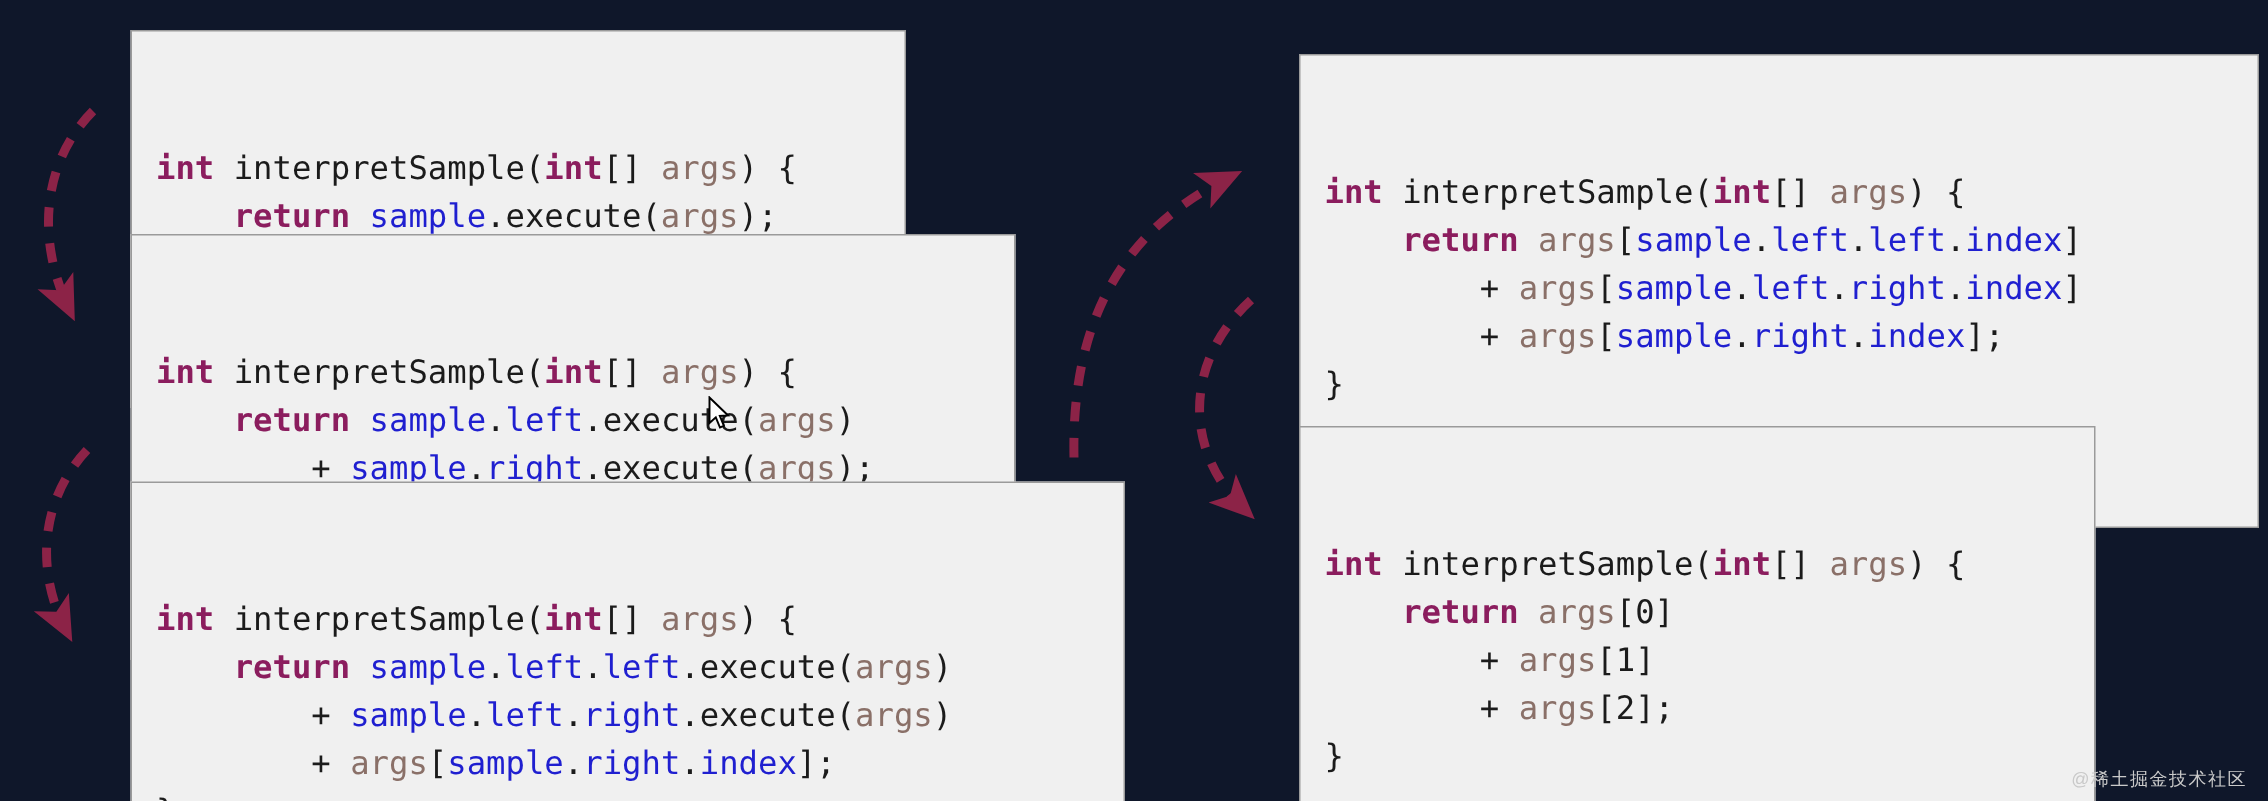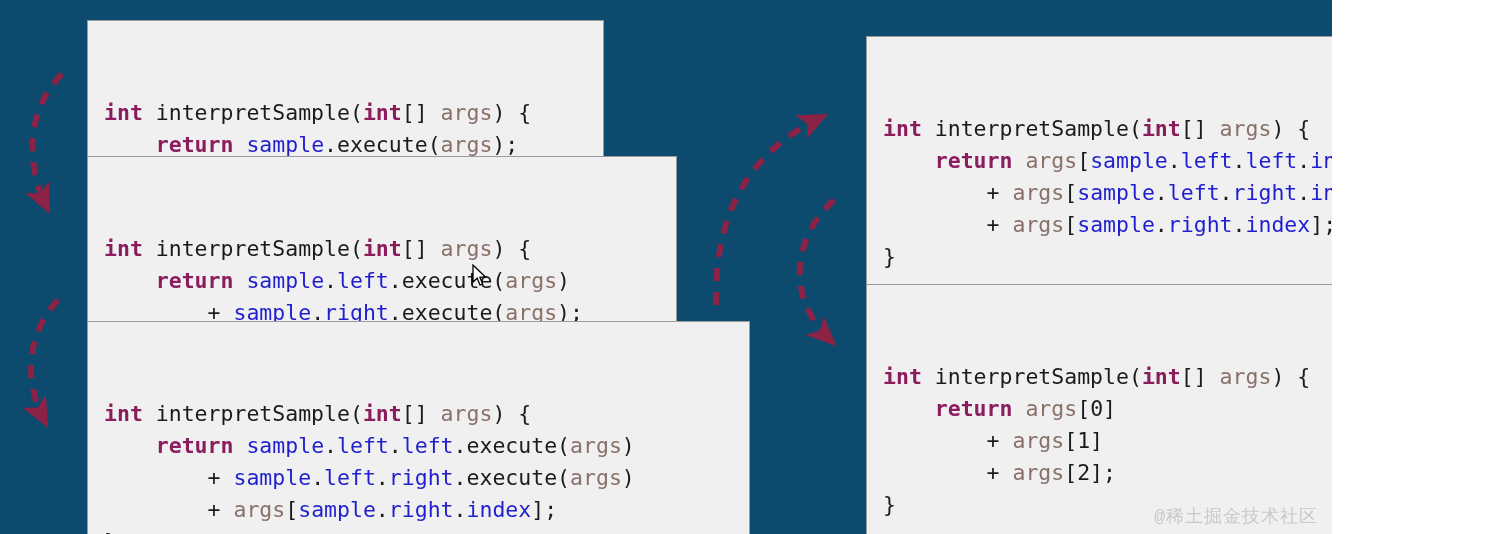--- a/index.html
+++ b/index.html
@@ -2,23 +2,23 @@
 <html><head>
 <meta charset="utf-8">
 <style>
   html, body {
     margin: 0;
     padding: 0;
     background: #ffffff;
   }
   #stage {
     position: relative;
-    width: 1332px;
+    width: 1512px;
     height: 534px;
-    background: #0c4a6e;
+    background: #0f172a;
     overflow: hidden;
     font-family: "DejaVu Sans Mono", monospace;
   }
   .code-box {
     position: absolute;
     background: #f0f0f0;
     border: 1px solid #9a9a9a;
     box-sizing: border-box;
     white-space: pre;
     font-family: "DejaVu Sans Mono", monospace;
@@ -47,22 +47,22 @@
     position: absolute;
     left: 0; top: 0;
     width: 1512px;
     height: 534px;
     pointer-events: none;
   }
   #watermark {
     position: absolute;
     right: 14px;
     bottom: 6px;
-    font-family: Liberation Mono, monospace;
-    font-size: 18px;
+    font-family: Liberation Sans, sans-serif;
+    font-size: 12px;
     color: #c9c9c9;
     letter-spacing: 1px;
   }
   #cursor {
     position: absolute;
     left: 472px;
     top: 264px;
     width: 16px;
     height: 24px;
   }

